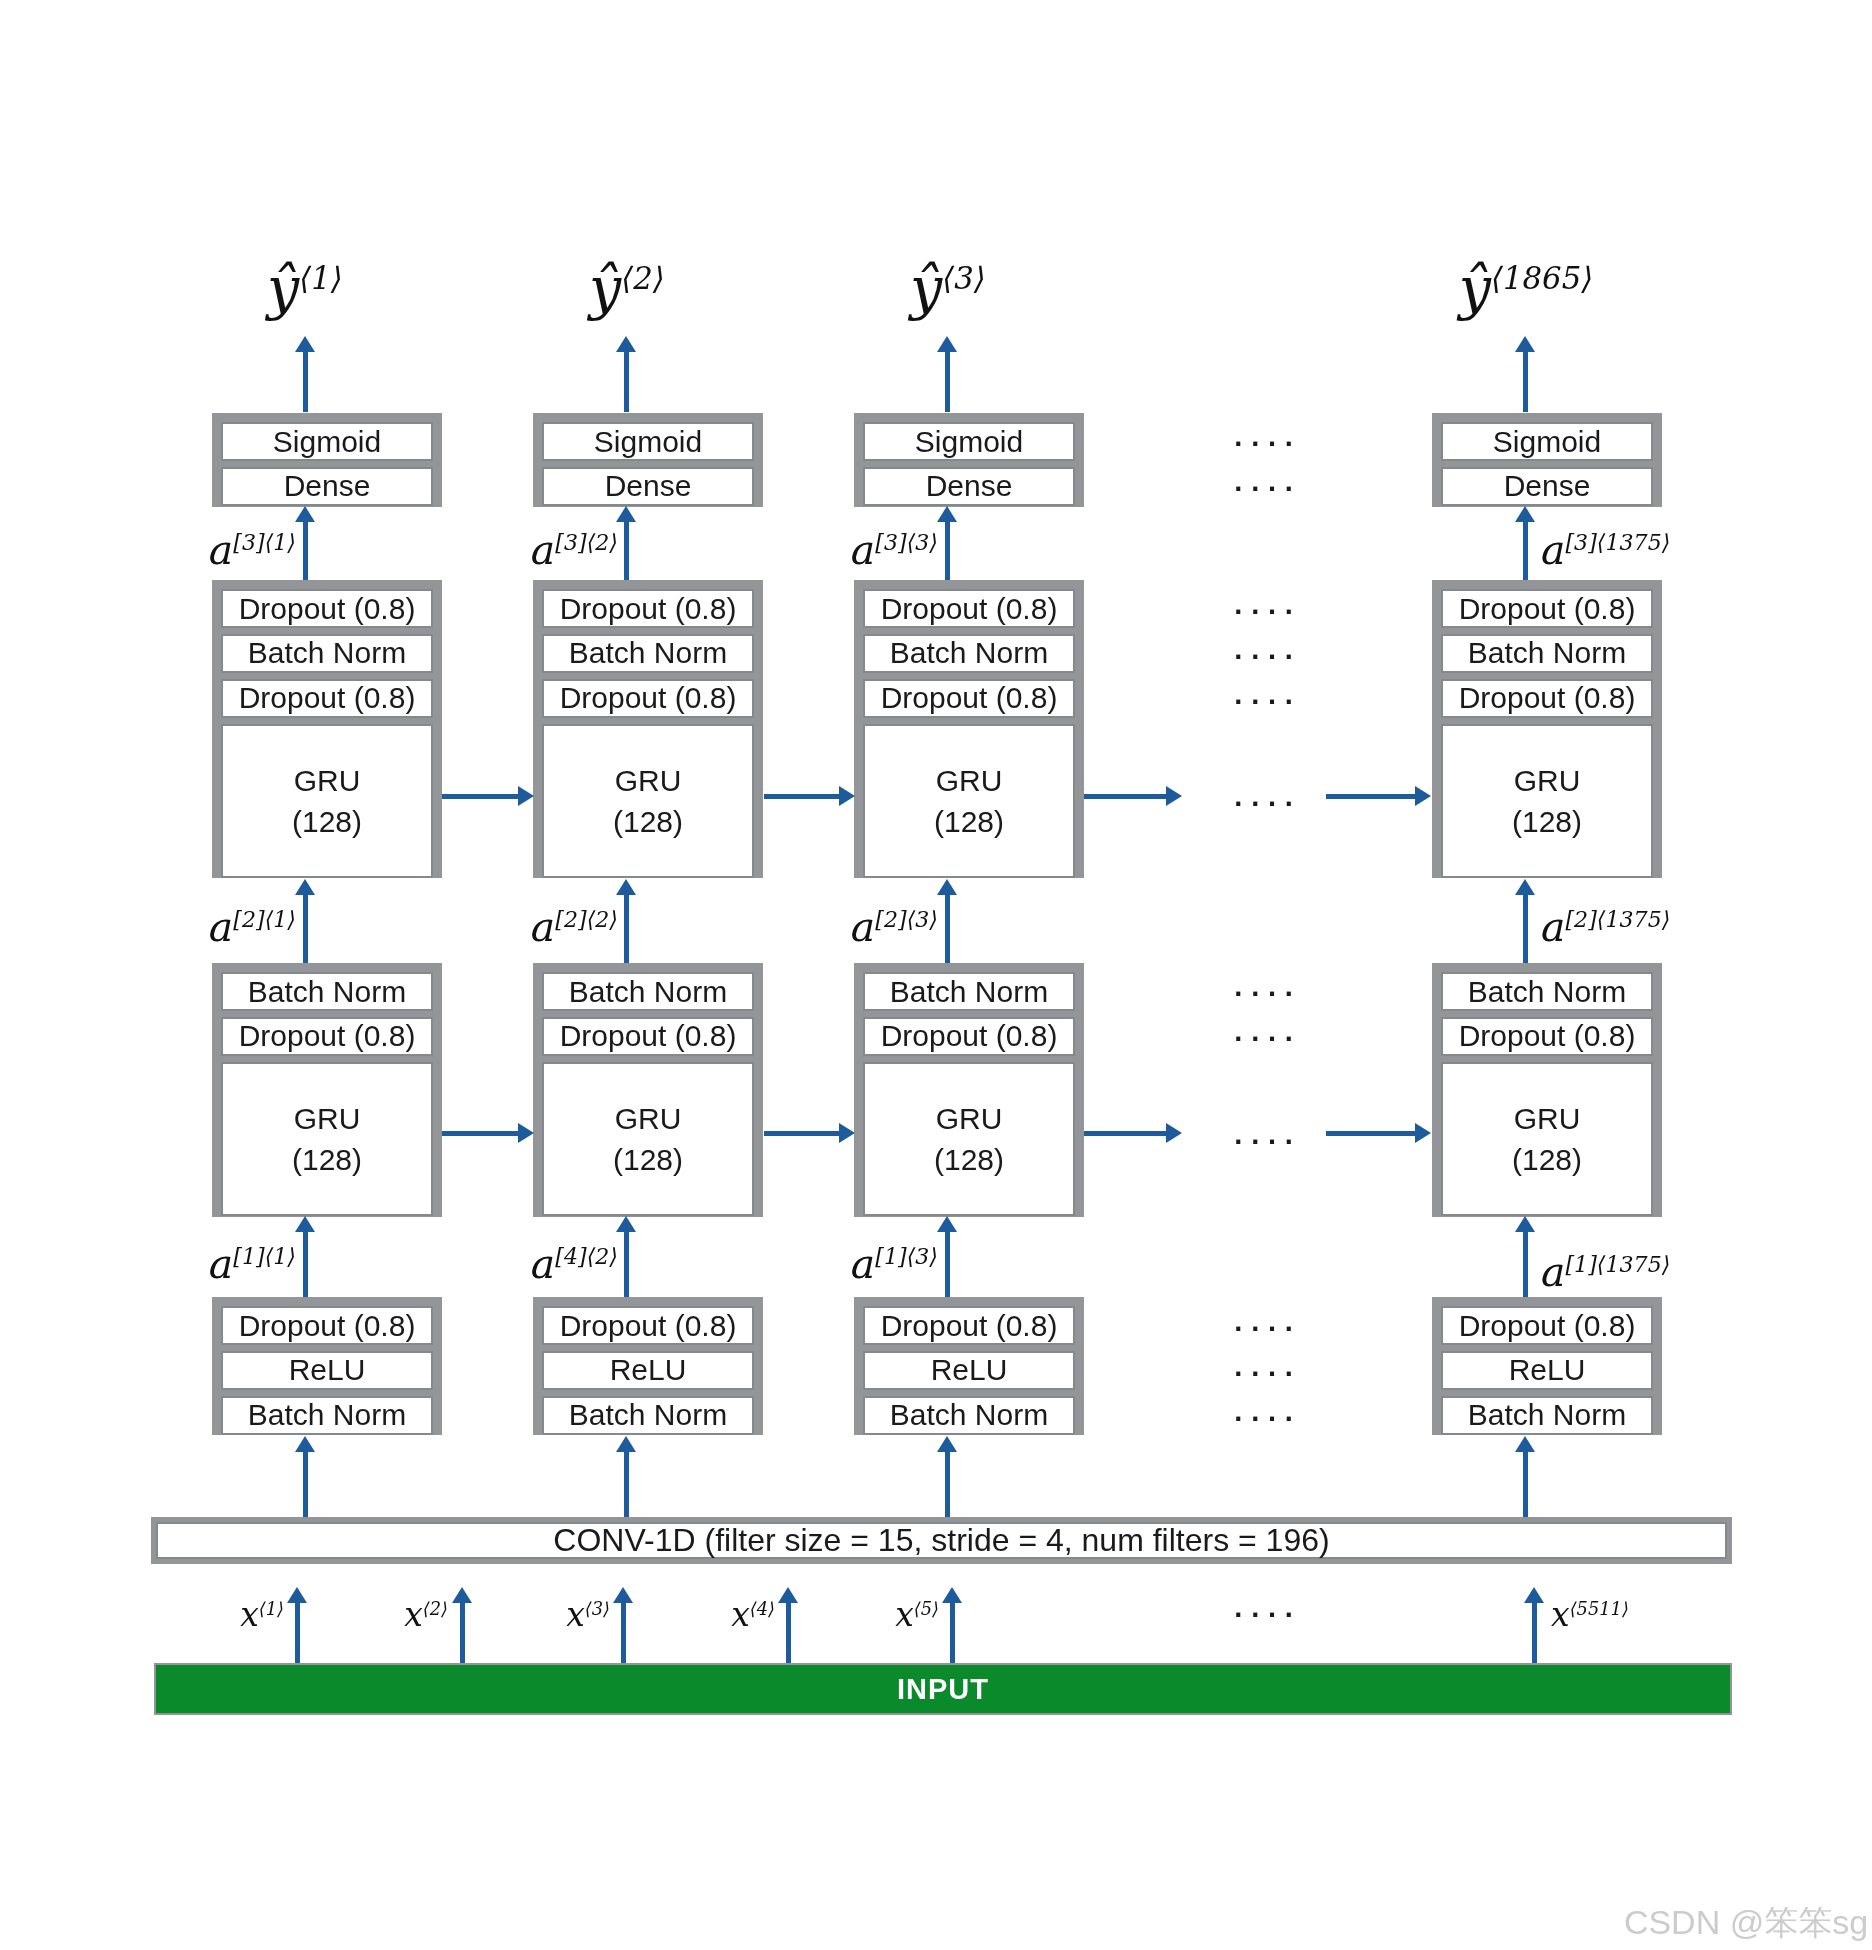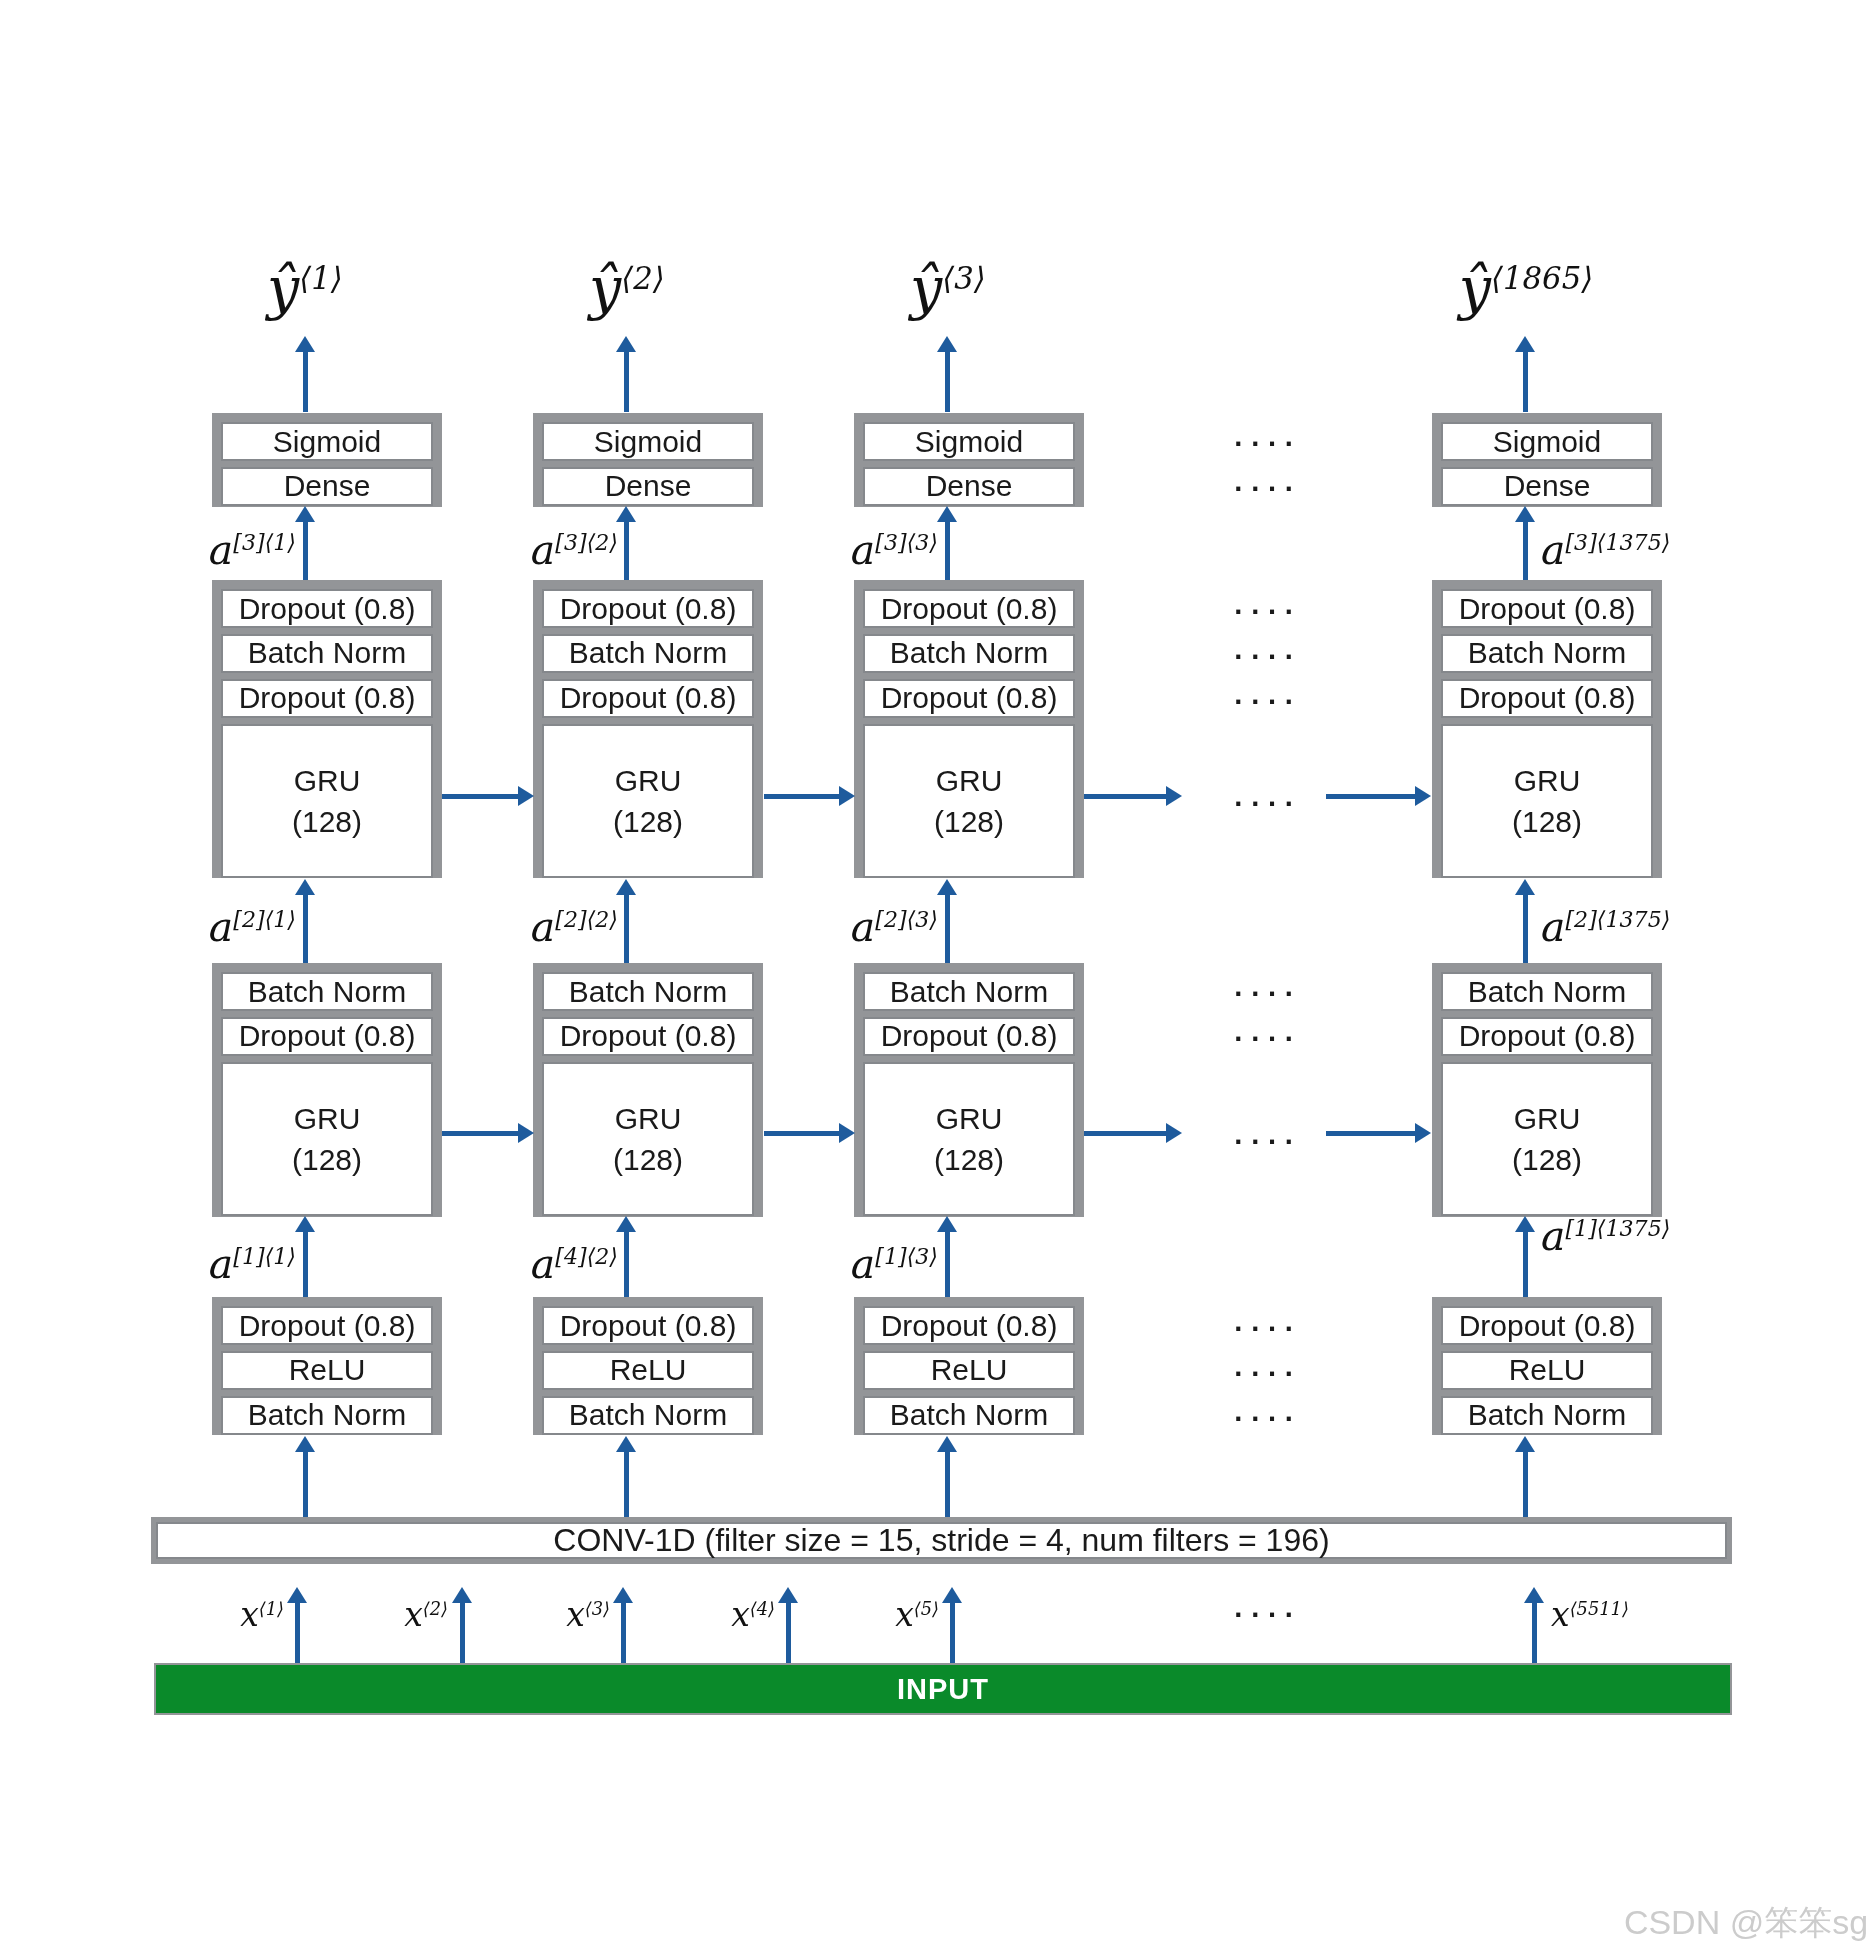--- a/index.html
+++ b/index.html
@@ -189,21 +189,21 @@
   <div class="mlabel alab alab-r" style="left:1541px;top:894px;"><span>a</span><span class="sup">[2]⟨1375⟩</span></div>
   <div class="varrow" style="left:1515px;top:879px;height:84px;"></div>
   <div class="grp" style="left:1432px;top:963px;height:254px;">
     <div class="row">Batch Norm</div>
     <div class="row">Dropout (0.8)</div>
     <div class="row row-gru">
         <span>GRU</span>
         <span>(128)</span>
       </div>
   </div>
-  <div class="mlabel alab alab-r" style="left:1541px;top:1203px;"><span>a</span><span class="sup">[1]⟨1375⟩</span></div>
+  <div class="mlabel alab alab-r" style="left:1541px;top:1239px;"><span>a</span><span class="sup">[1]⟨1375⟩</span></div>
   <div class="varrow" style="left:1515px;top:1216px;height:81px;"></div>
   <div class="grp" style="left:1432px;top:1297px;height:138px;">
     <div class="row">Dropout (0.8)</div>
     <div class="row">ReLU</div>
     <div class="row">Batch Norm</div>
   </div>
   <div class="varrow" style="left:1515px;top:1436px;height:81px;"></div>
 
   <div class="harrow" style="left:442px;top:786px;width:92px;"></div>
   <div class="harrow" style="left:764px;top:786px;width:91px;"></div>

